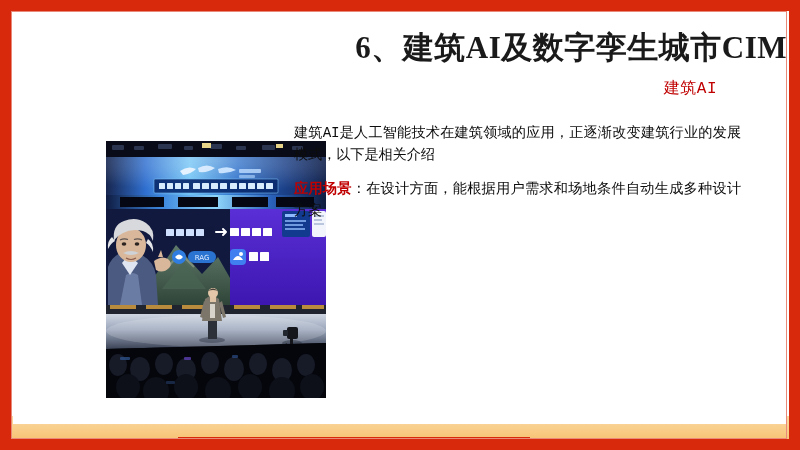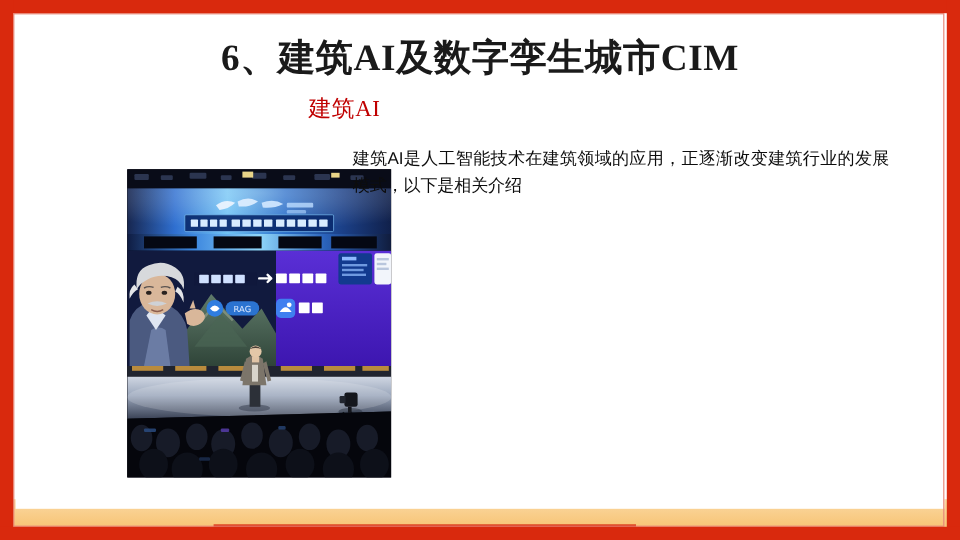--- a/index.html
+++ b/index.html
@@ -106,37 +106,37 @@
     background: #ffffff;
     z-index: 3;
   }
 
   
   .title {
     position: absolute;
     left: 0;
     top: 14px;
     width: 774px;
-    text-align: center;
+    text-align: right;
     font-family: "Liberation Serif", "DejaVu Serif", serif;
     font-weight: 700;
     font-size: 31px;
     letter-spacing: 0.5px;
     color: #1A1A1A;
     white-space: nowrap;
   }
 
   .subtitle {
     position: absolute;
     left: 244px;
     top: 65px;
     width: 460px;
-    text-align: left;
-    font-family: Liberation Serif, serif;
-    font-size: 19px;
+    text-align: right;
+    font-family: Liberation Mono, monospace;
+    font-size: 16px;
     font-weight: 400;
     color: #C00000;
     letter-spacing: .5px;
   }
 
   
   .photo {
     position: absolute;
     left: 45px;
     top: 128px;
@@ -147,21 +147,21 @@
     margin-left: 48px;
   }
   .photo svg { display: block; }
 
   
   .body-col {
     position: absolute;
     left: 281px;
     top: 110px;
     width: 447px;
-    font-family: Liberation Sans, sans-serif;
+    font-family: Liberation Mono, monospace;
     color: #0d0d0d;
   }
   .para {
     font-size: 14.2px;
     line-height: 1.52;
     text-align: justify;
     margin: 0 0 13px 0;
     letter-spacing: -0.1px;
   }
   .para:last-child { margin-bottom: 0; }
@@ -414,20 +414,23 @@
         <rect x="60" y="240" width="9" height="3" rx="1" fill="#243d6b" opacity=".6"></rect>
       </svg>
     </div>
 
     <div class="body-col">
 
       <p class="para">
         <span>建筑AI是人工智能技术在建筑领域的应用，正逐渐改变建筑行业的发展模式，以下是相关介绍</span>
       </p>
 
+      <p class="para">
+        <span class="lbl">应用场景</span><span class="lbl-sep">：</span><span>在设计方面，能根据用户需求和场地条件自动生成多种设计方案</span>
+      </p>
 
 
 
     </div>
   </div>
 
   <div class="frame-bar frame-top"></div>
   <div class="frame-bar frame-left"></div>
   <div class="frame-bar frame-right"></div>
   <div class="frame-bar frame-bottom"></div>

